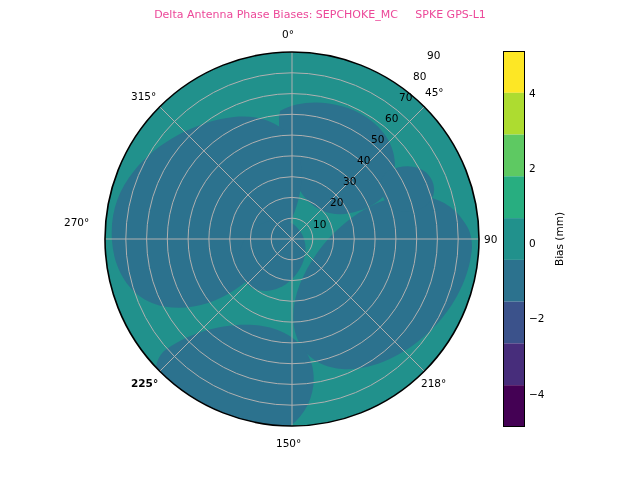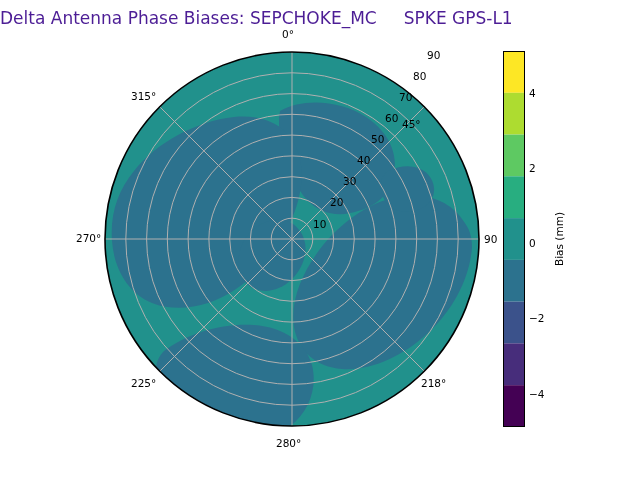--- a/index.html
+++ b/index.html
@@ -19,23 +19,23 @@
     position: absolute;
     left: 0; top: 0;
     width: 640px;
     height: 480px;
   }
   #chart-title {
     position: absolute;
     left: 0;
     top: 8px;
     width: 640px;
-    text-align: left;
-    font-size: 17px;
-    color: #4c1d95;
+    text-align: center;
+    font-size: 11px;
+    color: #ec4899;
     letter-spacing: 0px;
     white-space: pre;
   }
   #polar-axes {
     position: absolute;
     left: 104px;
     top: 51px;
     width: 376px;
     height: 376px;
   }
@@ -172,28 +172,28 @@
         <text x="267" y="92">50</text>
         <text x="281" y="71">60</text>
         <text x="295" y="50">70</text>
         <text x="309" y="29">80</text>
         <text x="323" y="8">90</text>
       </g>
     </svg>
   </div>
 
   <div class="ang-label" style="left:282px; top:28px;">0°</div>
-  <div class="ang-label" style="left:402px; top:86px;margin-top:32px;">45°</div>
+  <div class="ang-label" style="left:425px; top:86px;">45°</div>
   <div id="right-angle-clip">
     <div class="ang-label">90</div>
   </div>
   <div class="ang-label" style="left:421px; top:377px;">218°</div>
-  <div class="ang-label" style="left:276px; top:437px;">280°</div>
-  <div class="ang-label" style="left:131px; top:377px;">225°</div>
-  <div class="ang-label" style="left:64px; top:232px;margin-left:12px;">270°</div>
+  <div class="ang-label" style="left:276px; top:437px;">150°</div>
+  <div class="ang-label" style="left:131px; top:377px;font-weight:bold;">225°</div>
+  <div class="ang-label" style="left:64px; top:216px;">270°</div>
   <div class="ang-label" style="left:131px; top:90px;">315°</div>
 
   <div id="colorbar-wrap">
     <svg id="colorbar-svg" width="22" height="376" viewBox="0 0 22 376">
       <g>
         <rect x="0" y="0" width="22" height="41.8" fill="#fde725"></rect>
         <rect x="0" y="41.8" width="22" height="41.8" fill="#addc30"></rect>
         <rect x="0" y="83.6" width="22" height="41.8" fill="#5ec962"></rect>
         <rect x="0" y="125.3" width="22" height="41.8" fill="#28ae80"></rect>
         <rect x="0" y="167.1" width="22" height="41.8" fill="#21918c"></rect>

